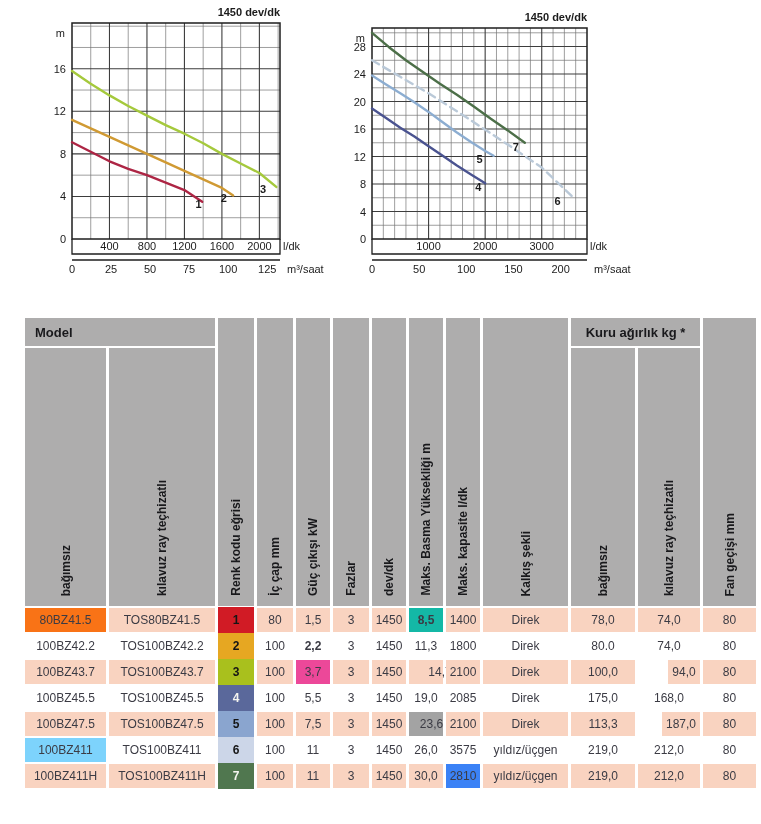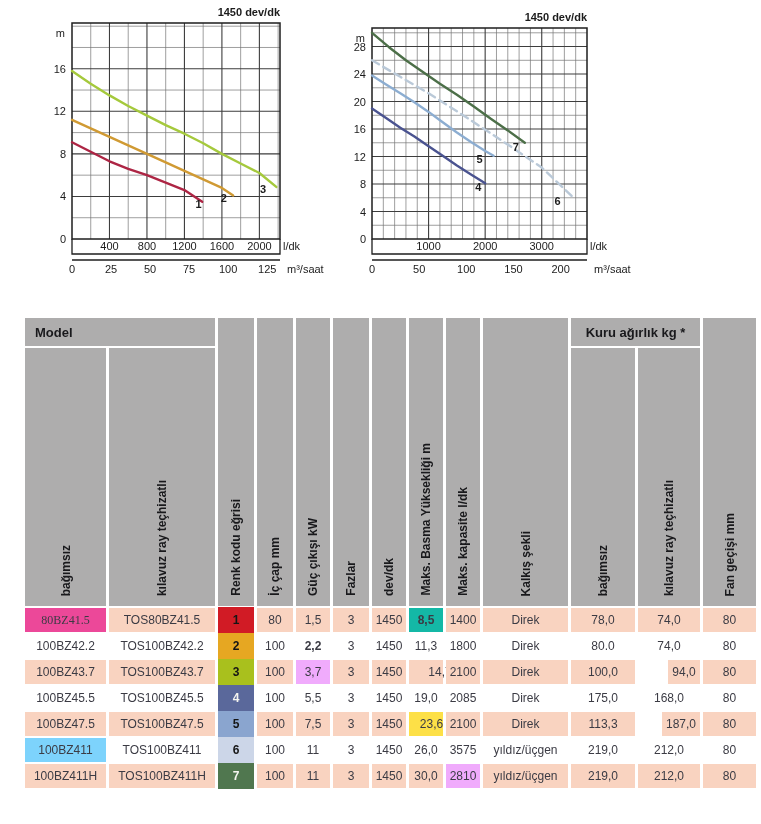--- a/index.html
+++ b/index.html
@@ -210,21 +210,21 @@
   </div>
   <div class="hcell vcell row2" style="grid-column:11">
     <span>bağımsız</span>
   </div>
   <div class="hcell vcell row2" style="grid-column:12">
     <span>kılavuz ray teçhizatlı</span>
   </div>
   <div class="hcell vcell span2" style="grid-column:13">
     <span>Fan geçişi mm</span>
   </div>
-<div class="dcell" style="grid-area: 3 / 1; background: #ec4899; font-family: Liberation Serif, serif;">80BZ41.5</div>
+<div class="dcell" style="grid-area: 3 / 1; background: #f97316;">80BZ41.5</div>
     <div class="dcell" style="grid-area: 3 / 2; background: rgb(249, 211, 192);">TOS80BZ41.5</div>
     <div class="chip" style="grid-area: 3 / 3; background: rgb(209, 27, 37); color: rgb(21, 21, 21);">1</div>
     <div class="dcell" style="grid-area: 3 / 4; background: rgb(249, 211, 192);">80</div>
     <div class="dcell" style="grid-area: 3 / 5; background: rgb(249, 211, 192);">1,5</div>
     <div class="dcell" style="grid-area: 3 / 6; background: rgb(249, 211, 192);">3</div>
     <div class="dcell" style="grid-area: 3 / 7; background: rgb(249, 211, 192);">1450</div>
     <div class="dcell" style="grid-area: 3 / 8; background: #14b8a6; font-weight: bold;">8,5</div>
     <div class="dcell" style="grid-area: 3 / 9; background: rgb(249, 211, 192);">1400</div>
     <div class="dcell" style="grid-area: 3 / 10; background: rgb(249, 211, 192);">Direk</div>
     <div class="dcell" style="grid-area: 3 / 11; background: rgb(249, 211, 192);">78,0</div>
@@ -240,21 +240,21 @@
     <div class="dcell" style="grid-area: 4 / 8; background: rgb(255, 255, 255);">11,3</div>
     <div class="dcell" style="grid-area: 4 / 9; background: rgb(255, 255, 255);">1800</div>
     <div class="dcell" style="grid-area: 4 / 10; background: rgb(255, 255, 255);">Direk</div>
     <div class="dcell" style="grid-area: 4 / 11; background: rgb(255, 255, 255);">80.0</div>
     <div class="dcell" style="grid-area: 4 / 12; background: rgb(255, 255, 255);">74,0</div>
     <div class="dcell" style="grid-area: 4 / 13; background: rgb(255, 255, 255);">80</div>
     <div class="dcell" style="grid-area: 5 / 1; background: rgb(249, 211, 192);">100BZ43.7</div>
     <div class="dcell" style="grid-area: 5 / 2; background: rgb(249, 211, 192);">TOS100BZ43.7</div>
     <div class="chip" style="grid-area: 5 / 3; background: rgb(169, 192, 29); color: rgb(21, 21, 21);">3</div>
     <div class="dcell" style="grid-area: 5 / 4; background: rgb(249, 211, 192);">100</div>
-    <div class="dcell" style="grid-area: 5 / 5; background: #f0abfc;">3,7</div>
+    <div class="dcell" style="grid-area: 5 / 5; background: #ec4899;">3,7</div>
     <div class="dcell" style="grid-area: 5 / 6; background: rgb(249, 211, 192);">3</div>
     <div class="dcell" style="grid-area: 5 / 7; background: rgb(249, 211, 192);">1450</div>
     <div class="dcell" style="grid-area: 5 / 8; background: rgb(249, 211, 192); padding-left: 28px;">14,7</div>
     <div class="dcell" style="grid-area: 5 / 9; background: rgb(249, 211, 192);">2100</div>
     <div class="dcell" style="grid-area: 5 / 10; background: rgb(249, 211, 192);">Direk</div>
     <div class="dcell" style="grid-area: 5 / 11; background: rgb(249, 211, 192);">100,0</div>
     <div class="dcell" style="grid-area: 5 / 12; background: rgb(249, 211, 192); margin-left: 30px;">94,0</div>
     <div class="dcell" style="grid-area: 5 / 13; background: rgb(249, 211, 192);">80</div>
     <div class="dcell" style="grid-area: 6 / 1; background: rgb(255, 255, 255);">100BZ45.5</div>
     <div class="dcell" style="grid-area: 6 / 2; background: rgb(255, 255, 255);">TOS100BZ45.5</div>
@@ -269,21 +269,21 @@
     <div class="dcell" style="grid-area: 6 / 11; background: rgb(255, 255, 255);">175,0</div>
     <div class="dcell" style="grid-area: 6 / 12; background: rgb(255, 255, 255);">168,0</div>
     <div class="dcell" style="grid-area: 6 / 13; background: rgb(255, 255, 255);">80</div>
     <div class="dcell" style="grid-area: 7 / 1; background: rgb(249, 211, 192);">100BZ47.5</div>
     <div class="dcell" style="grid-area: 7 / 2; background: rgb(249, 211, 192);">TOS100BZ47.5</div>
     <div class="chip" style="grid-area: 7 / 3; background: rgb(138, 165, 207); color: rgb(21, 21, 21);">5</div>
     <div class="dcell" style="grid-area: 7 / 4; background: rgb(249, 211, 192);">100</div>
     <div class="dcell" style="grid-area: 7 / 5; background: rgb(249, 211, 192);">7,5</div>
     <div class="dcell" style="grid-area: 7 / 6; background: rgb(249, 211, 192);">3</div>
     <div class="dcell" style="grid-area: 7 / 7; background: rgb(249, 211, 192);">1450</div>
-    <div class="dcell" style="grid-area: 7 / 8; background: #fde047; padding-left: 11px;">23,6</div>
+    <div class="dcell" style="grid-area: 7 / 8; background: #a3a3a3; padding-left: 11px;">23,6</div>
     <div class="dcell" style="grid-area: 7 / 9; background: rgb(249, 211, 192);">2100</div>
     <div class="dcell" style="grid-area: 7 / 10; background: rgb(249, 211, 192);">Direk</div>
     <div class="dcell" style="grid-area: 7 / 11; background: rgb(249, 211, 192);">113,3</div>
     <div class="dcell" style="grid-area: 7 / 12; background: rgb(249, 211, 192); margin-left: 24px;">187,0</div>
     <div class="dcell" style="grid-area: 7 / 13; background: rgb(249, 211, 192);">80</div>
     <div class="dcell" style="grid-area: 8 / 1; background: #7dd3fc;">100BZ411</div>
     <div class="dcell" style="grid-area: 8 / 2; background: rgb(255, 255, 255);">TOS100BZ411</div>
     <div class="chip" style="grid-area: 8 / 3; background: rgb(204, 214, 232); color: rgb(21, 21, 21);">6</div>
     <div class="dcell" style="grid-area: 8 / 4; background: rgb(255, 255, 255);">100</div>
     <div class="dcell" style="grid-area: 8 / 5; background: rgb(255, 255, 255);">11</div>
@@ -296,18 +296,18 @@
     <div class="dcell" style="grid-area: 8 / 12; background: rgb(255, 255, 255);">212,0</div>
     <div class="dcell" style="grid-area: 8 / 13; background: rgb(255, 255, 255);">80</div>
     <div class="dcell" style="grid-area: 9 / 1; background: rgb(249, 211, 192);">100BZ411H</div>
     <div class="dcell" style="grid-area: 9 / 2; background: rgb(249, 211, 192);">TOS100BZ411H</div>
     <div class="chip" style="grid-area: 9 / 3; background: rgb(80, 119, 79); color: rgb(245, 245, 240);">7</div>
     <div class="dcell" style="grid-area: 9 / 4; background: rgb(249, 211, 192);">100</div>
     <div class="dcell" style="grid-area: 9 / 5; background: rgb(249, 211, 192);">11</div>
     <div class="dcell" style="grid-area: 9 / 6; background: rgb(249, 211, 192);">3</div>
     <div class="dcell" style="grid-area: 9 / 7; background: rgb(249, 211, 192);">1450</div>
     <div class="dcell" style="grid-area: 9 / 8; background: rgb(249, 211, 192);">30,0</div>
-    <div class="dcell" style="grid-area: 9 / 9; background: #f0abfc;">2810</div>
+    <div class="dcell" style="grid-area: 9 / 9; background: #3b82f6;">2810</div>
     <div class="dcell" style="grid-area: 9 / 10; background: rgb(249, 211, 192);">yıldız/üçgen</div>
     <div class="dcell" style="grid-area: 9 / 11; background: rgb(249, 211, 192);">219,0</div>
     <div class="dcell" style="grid-area: 9 / 12; background: rgb(249, 211, 192);">212,0</div>
     <div class="dcell" style="grid-area: 9 / 13; background: rgb(249, 211, 192);">80</div>
   </div>
 
 </body></html>

